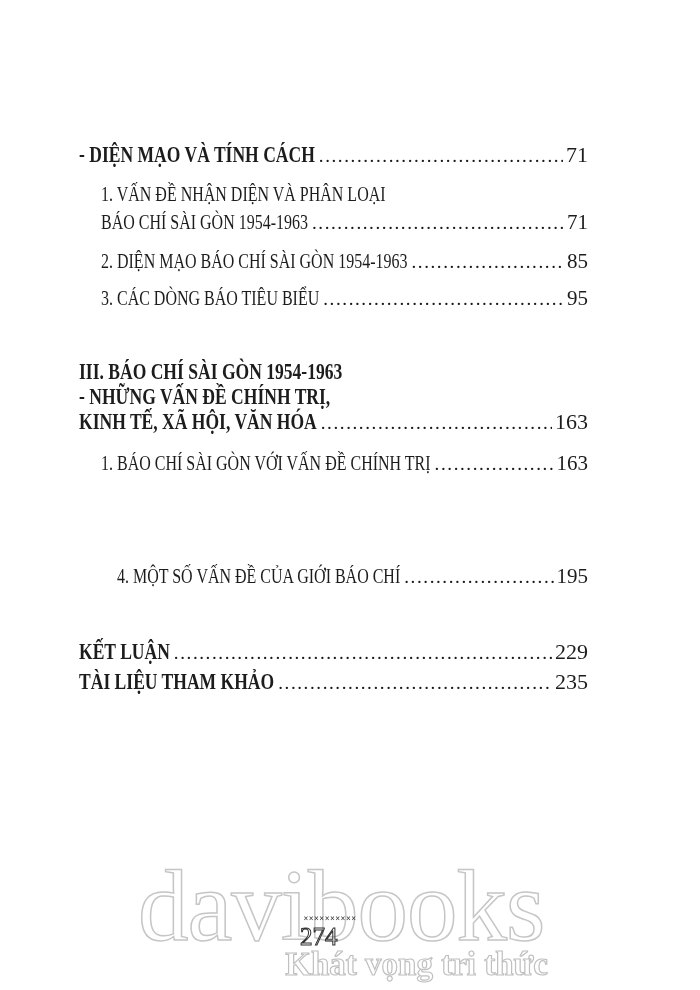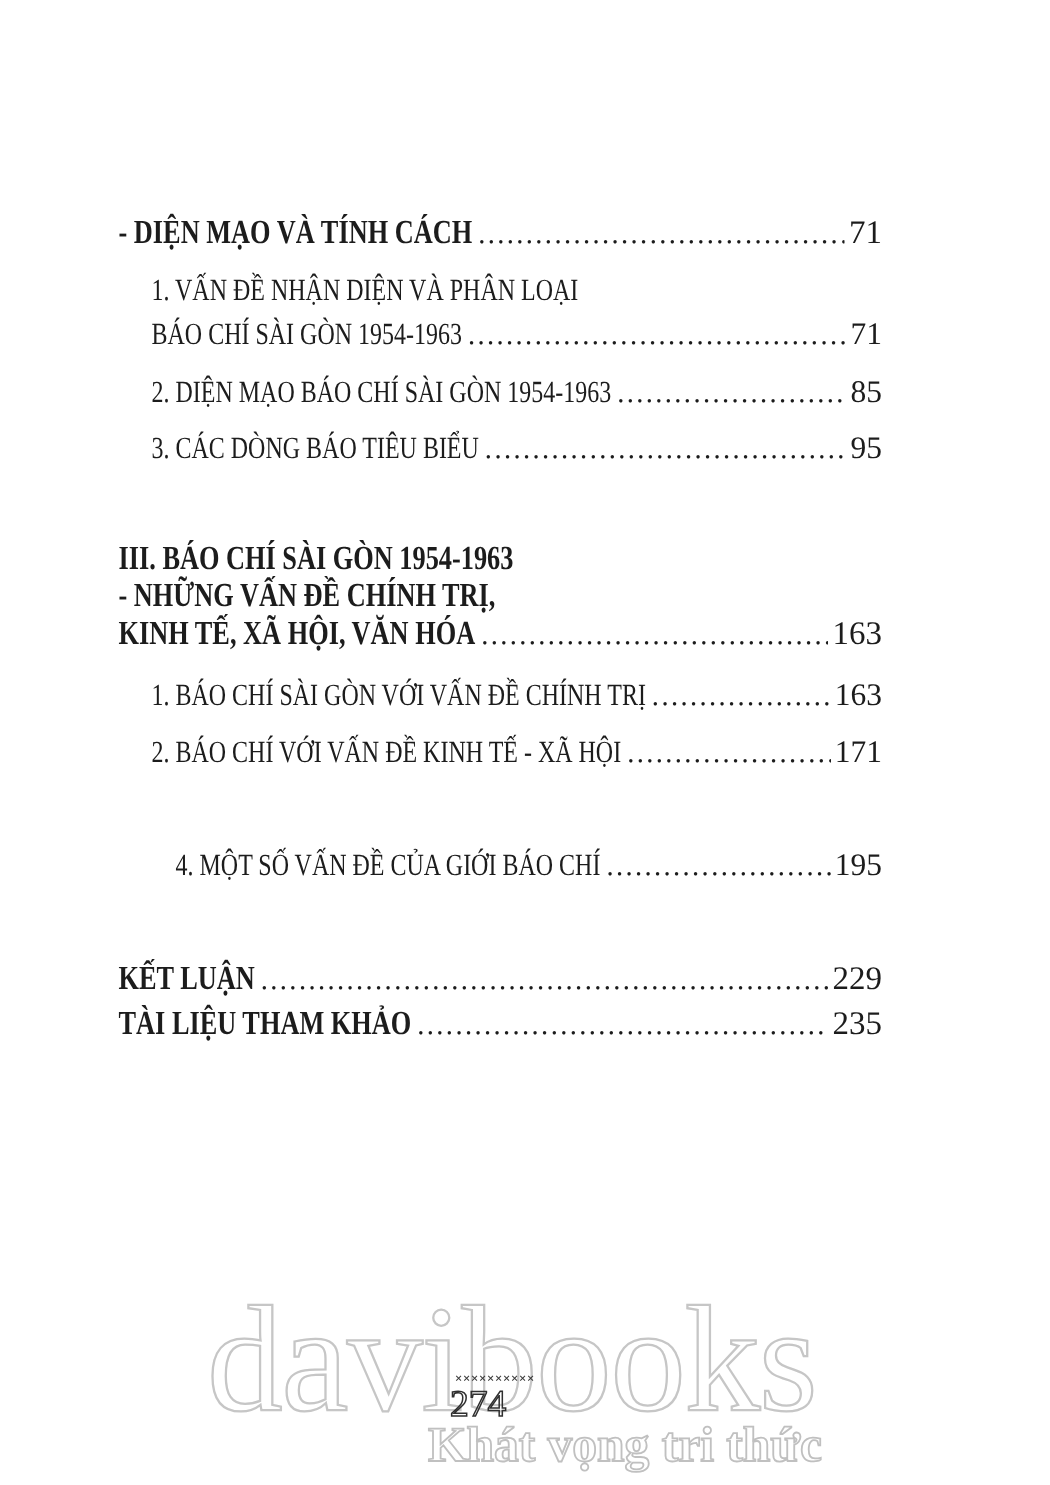--- a/index.html
+++ b/index.html
@@ -138,25 +138,20 @@
     <span class="lblwrap" style="width: 237.778px;"><span class="lbl" style="transform: scaleX(0.78);">KINH TẾ, XÃ HỘI, VĂN HÓA</span></span>
     <span class="dots"></span>
     <span class="pg">163</span>
   </div>
 
   <div class="row indent" style="top:450px">
     <span class="lblwrap" style="width: 329.587px;"><span class="lbl" style="transform: scaleX(0.78);">1. BÁO CHÍ SÀI GÒN VỚI VẤN ĐỀ CHÍNH TRỊ</span></span>
     <span class="dots"></span>
     <span class="pg">163</span>
   </div>
-  <div class="row indent" style="top:488px">
-    <span class="lblwrap" style="width: 313.121px;"><span class="lbl" style="transform: scaleX(0.78);">2. BÁO CHÍ VỚI VẤN ĐỀ KINH TẾ - XÃ HỘI</span></span>
-    <span class="dots"></span>
-    <span class="pg">171</span>
-  </div>
   <div class="row indent" style="top:563px">
     <span class="lblwrap" style="width: 283.25px; margin-left: 16px;"><span class="lbl" style="transform: scaleX(0.78);">4. MỘT SỐ VẤN ĐỀ CỦA GIỚI BÁO CHÍ</span></span>
     <span class="dots"></span>
     <span class="pg">195</span>
   </div>
 
   <div class="row backmatter" style="top:639px">
     <span class="lblwrap" style="width: 90.87px;"><span class="lbl" style="transform: scaleX(0.78);">KẾT LUẬN</span></span>
     <span class="dots"></span>
     <span class="pg">229</span>

